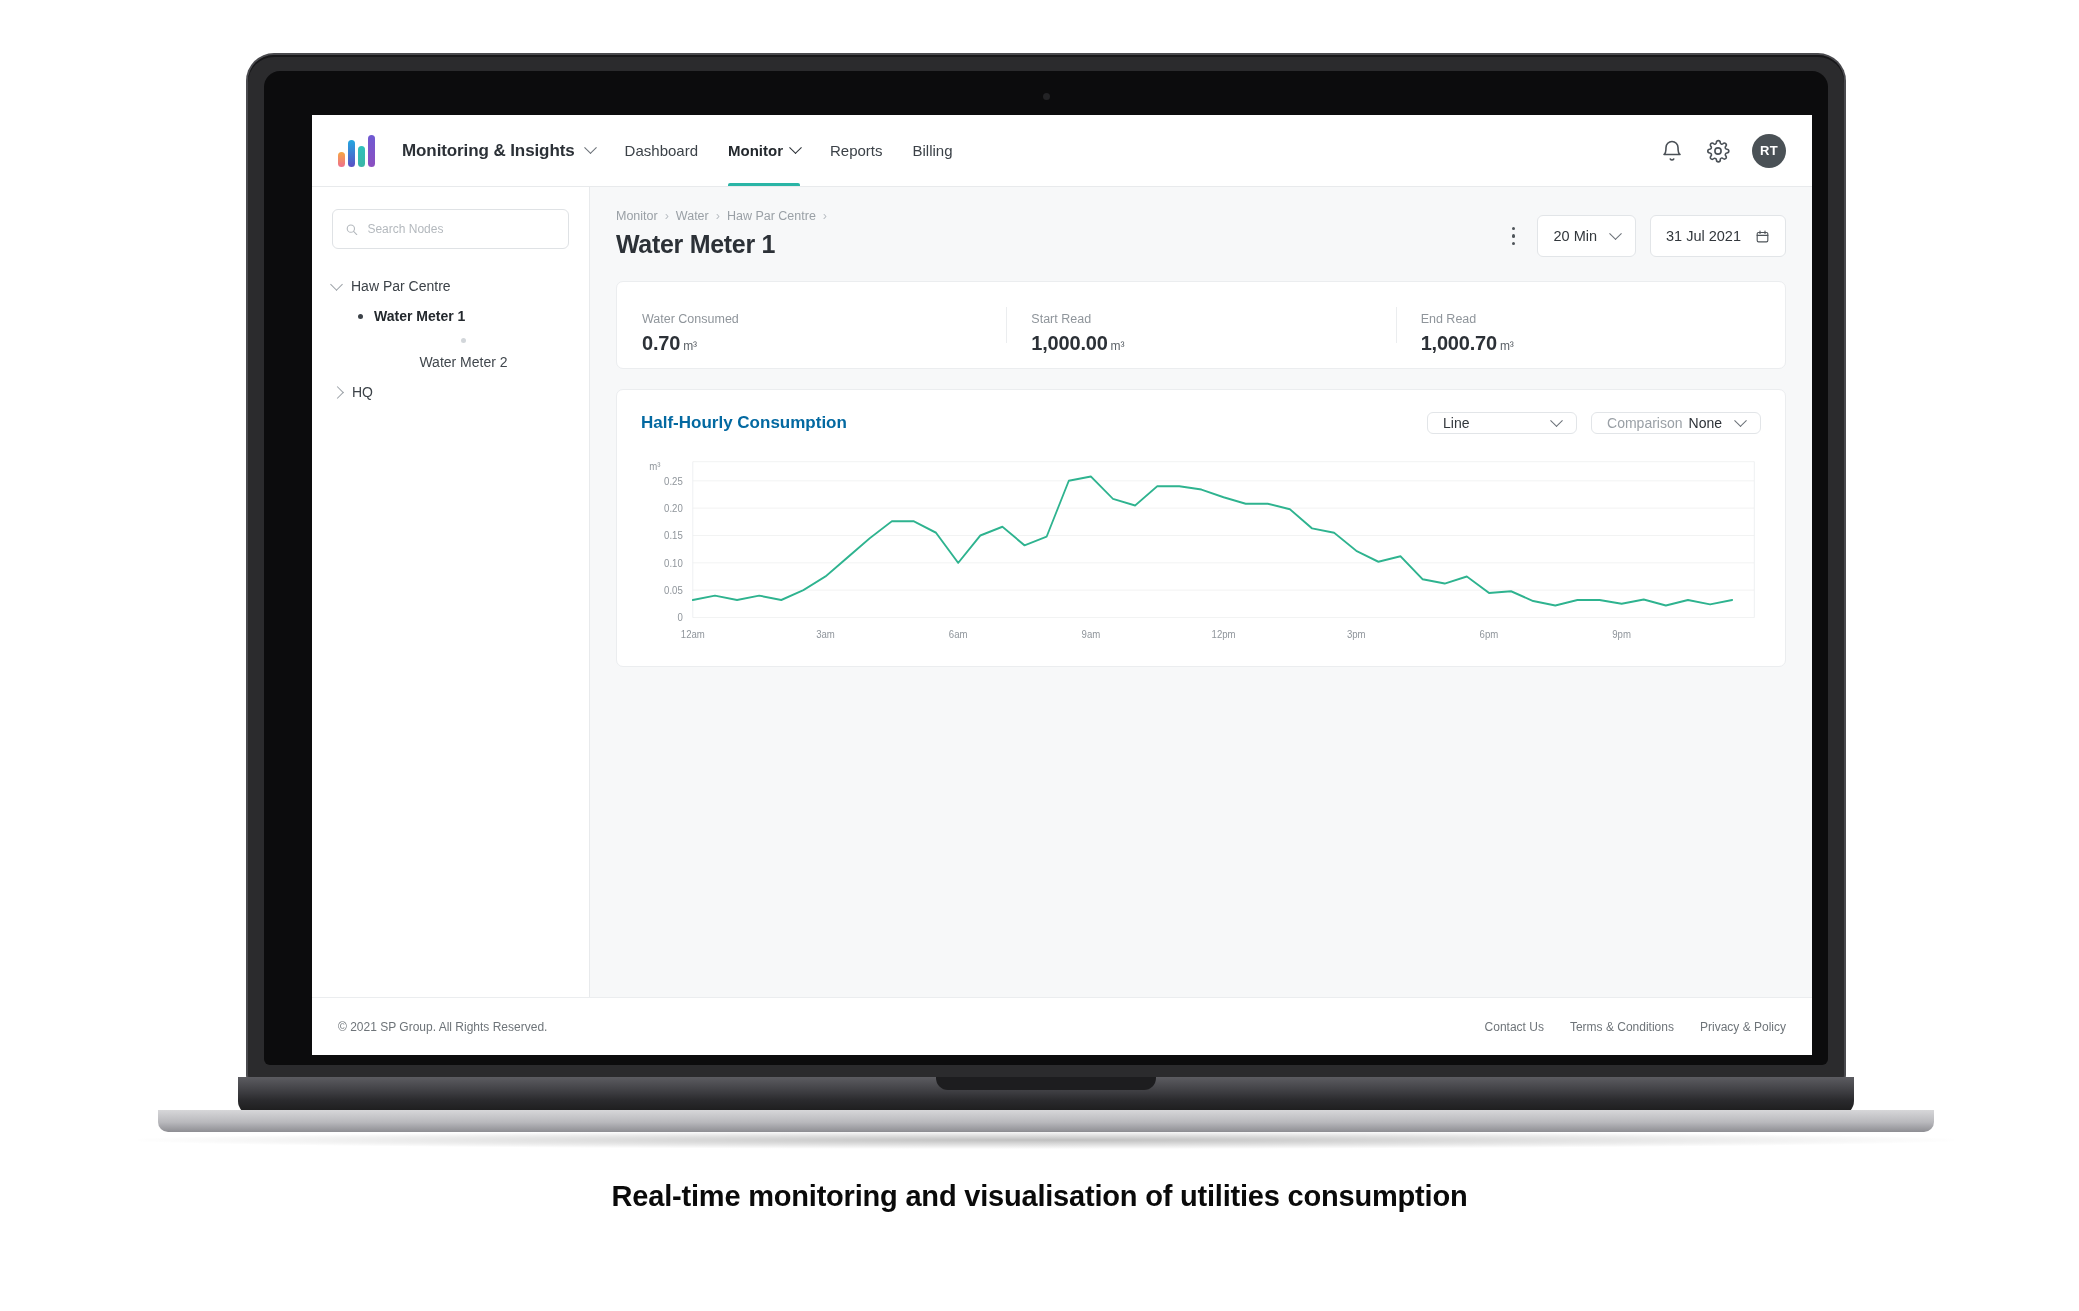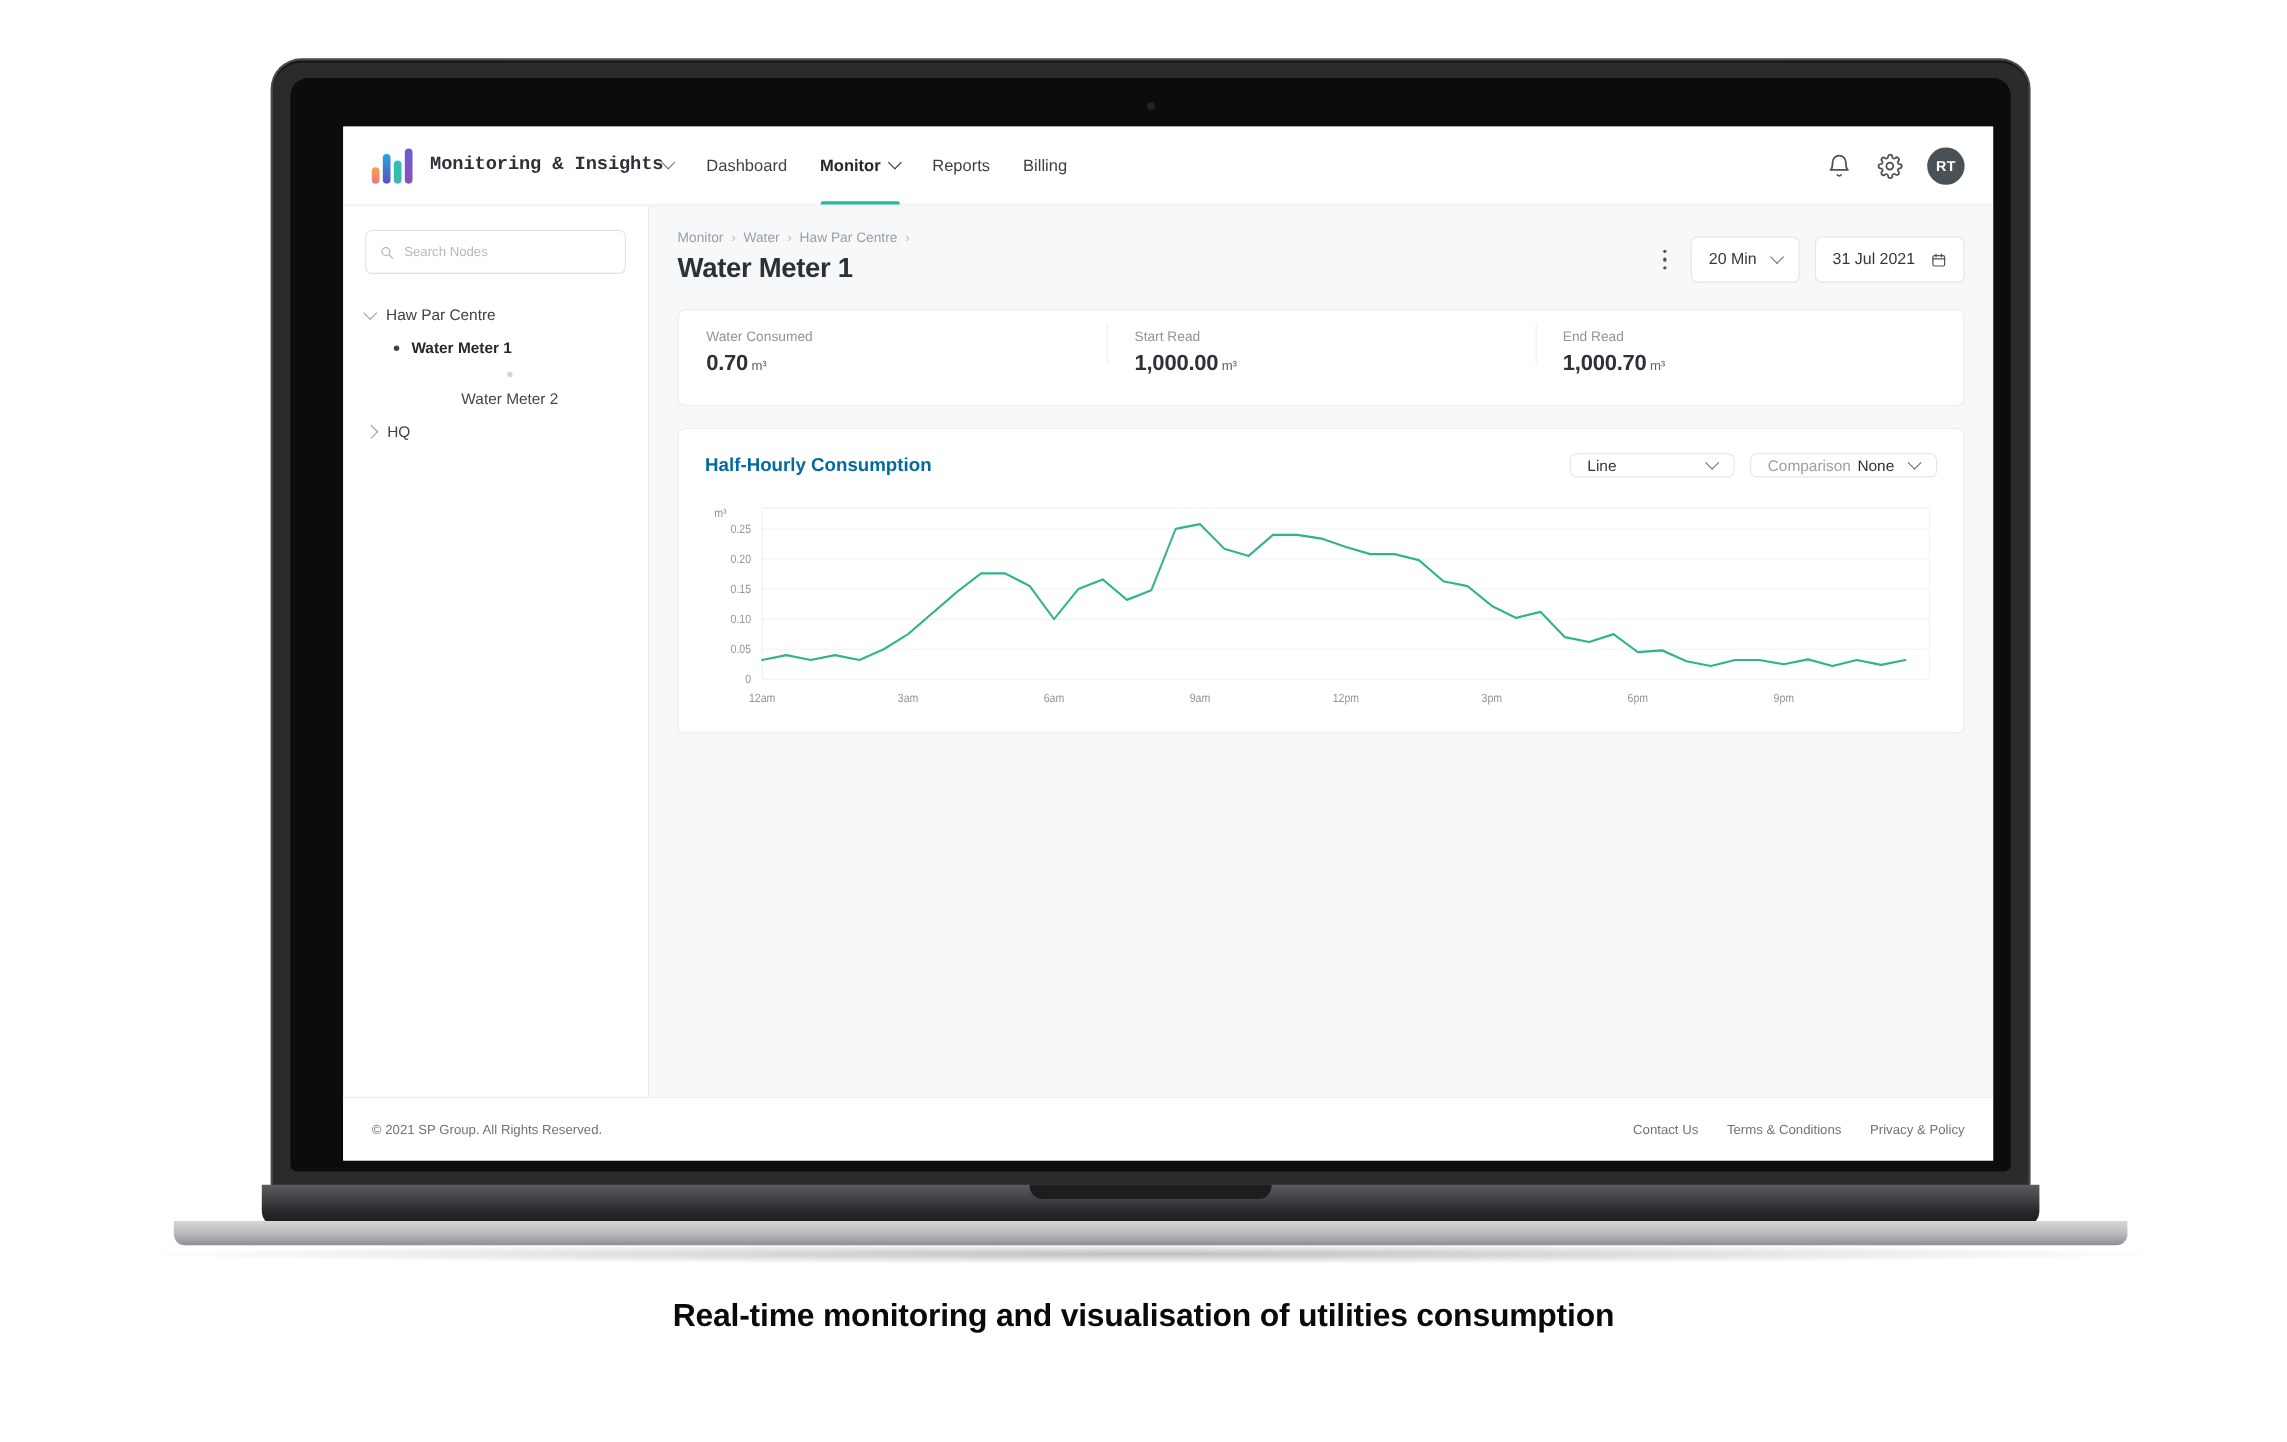--- a/index.html
+++ b/index.html
@@ -64,21 +64,21 @@
   .logo i { display:block; width:7px; border-radius: 4px; }
   .logo i:nth-child(1){ height:15px; background:linear-gradient(180deg,#f5a742,#ef6f8e); }
   .logo i:nth-child(2){ height:27px; background:linear-gradient(180deg,#22a8e0,#5b4fc4); }
   .logo i:nth-child(3){ height:21px; background:linear-gradient(180deg,#2fc0bb,#3bb6a6); }
   .logo i:nth-child(4){ height:32px; background:linear-gradient(180deg,#6f5ad2,#8c4fc0); }
 
   .brand { font-size: 17px; font-weight: 700; color:#2c3137; letter-spacing:-.1px; }
   .chev { display:inline-block; width:9px; height:9px; border-right:1.7px solid #6b7178;
           border-bottom:1.7px solid #6b7178; transform: rotate(45deg) translate(-2px,-2px); }
   .chev.dark{ border-color:#2c3137; }
-  .brand-wrap{ display:flex; align-items:center; margin-right: 30px; font-family: Liberation Mono, monospace; }
+  .brand-wrap{ display:flex; align-items:center; gap:11px; margin-right: 30px; }
 
   .nav { display:flex; align-items:center; gap:30px; height:100%; }
   .nav-item { display:flex; align-items:center; gap:8px; height:100%; font-size:15px;
               color:#3c4248; position:relative; cursor:pointer; }
   .nav-item.active { font-weight:700; color:#23282d; }
   .nav-item.active:after{ content:""; position:absolute; left:0; right:0; bottom:0; height:3px;
                           background:#2ab5a6; border-radius:2px 2px 0 0;}
 
   .topright { margin-left:auto; display:flex; align-items:center; gap:22px;text-align:right; }
   .icon-btn { width:24px; height:24px; color:#4a5056; cursor:pointer; }
@@ -118,21 +118,21 @@
   .kebab { width:20px; height:28px; display:flex; flex-direction:column; align-items:center;
            justify-content:center; gap:4px; cursor:pointer; }
   .kebab i{ width:3.5px; height:3.5px; background:#4e5459; border-radius:50%; display:block;}
   .ctl {
     height:42px; background:#fff; border:1px solid #e2e5e8; border-radius:6px; display:flex;
     align-items:center; gap:14px; padding: 0 15px; font-size:14.5px; color:#32373c; cursor:pointer;
   }
 
   .card { background:#fff; border:1px solid #ebedef; border-radius:7px; }
 
-  .stats { display:flex; margin-top:22px; height:88px; align-items:flex-start; }
+  .stats { display:flex; margin-top:22px; height:88px; align-items:center; }
   .stat { flex:1; padding: 17px 0 0 25px; position:relative; }
   .stat + .stat:before{ content:""; position:absolute; left:0; top:12px; bottom:12px; width:1px; background:#ebedef;}
   .stat .lbl { font-size:12.5px; color:#8f959b; }
   .stat .val { font-size:20px; font-weight:700; color:#2c3137; margin-top:6px; letter-spacing:-.2px;}
   .stat .unit { font-size:12px; font-weight:400; color:#5c6268; margin-left:3px;}
 
   .chart-card { margin-top:20px; padding: 22px 24px 20px 24px; }
   .chart-head { display:flex; align-items:center; }
   .chart-title { font-size:17px; font-weight:700; color:#0369a1; }
   .chart-ctls { margin-left:auto; display:flex; gap:14px; }

